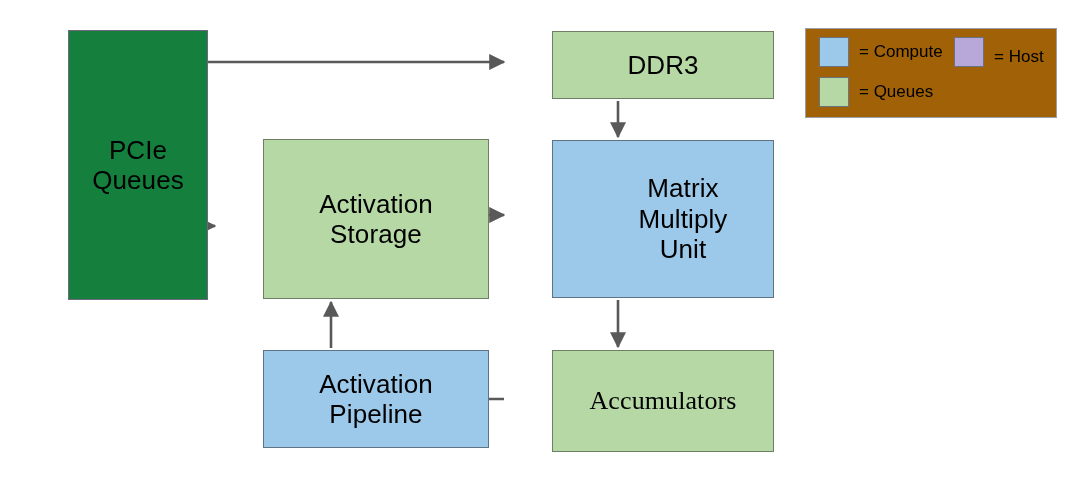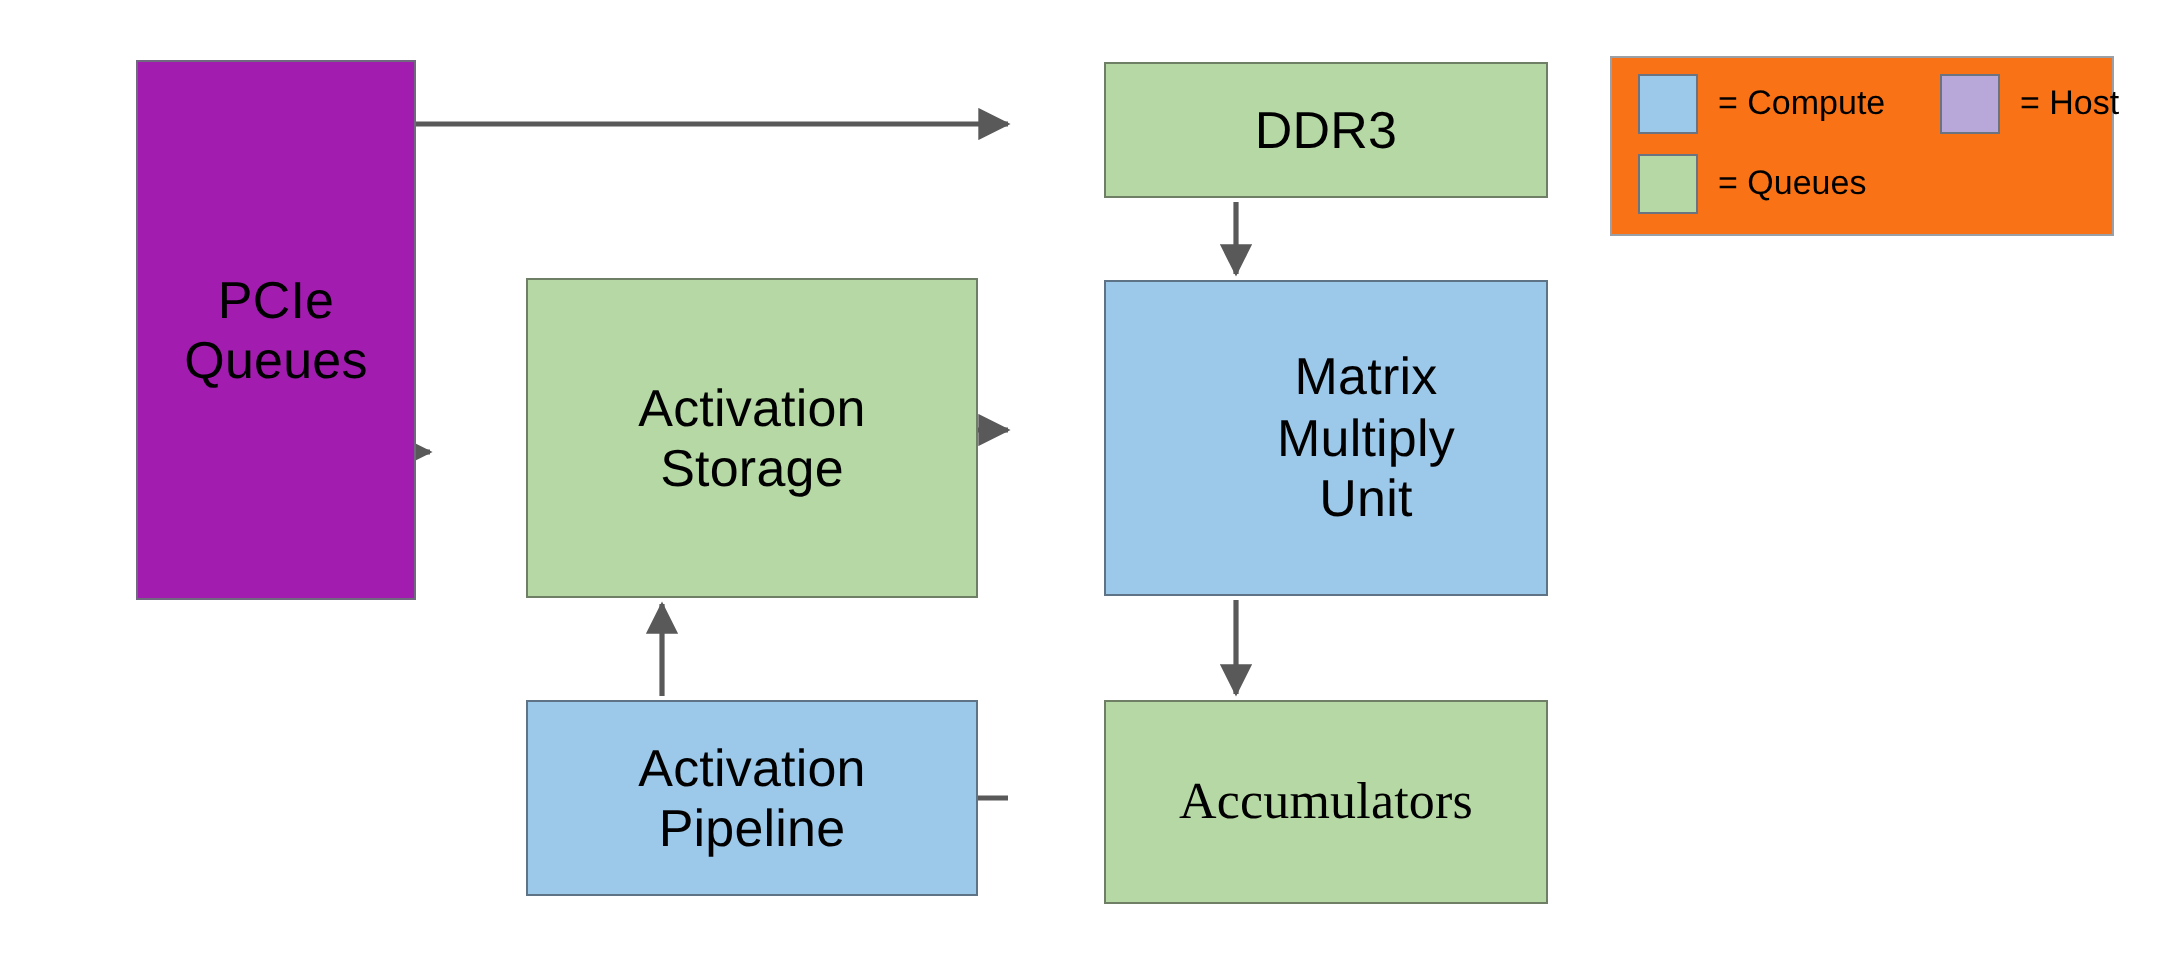--- a/index.html
+++ b/index.html
@@ -37,21 +37,21 @@
     color: #000;
     z-index: 3;
     margin-left: 45px;
   }
   .node .label {
     display: block;
     white-space: pre-line;
     padding: 0 4px;
   }
 
-  .fill-host    { background: #a21caf; border-color: #70687e; }
+  .fill-host    { background: #15803d; border-color: #70687e; }
   .fill-memory  { background: #b5d8a4; border-color: #6f7f66; }
   .fill-compute { background: #9cc8ea; border-color: #5f7387; }
 
   
   #arrows {
     position: absolute;
     left: 0; top: 0;
     width: 1080px;
     height: 489px;
     z-index: 2;
@@ -60,31 +60,31 @@
 
   
   #legend {
     position: absolute;
     left: 805px;
     top: 28px;
     width: 252px;
     height: 90px;
     box-sizing: border-box;
     border: 1.5px solid #9aa0a6;
-    background: #f97316;
+    background: #a16207;
     z-index: 4;
   }
   .legend-row {
     position: absolute;
     display: flex;
     align-items: center;
   }
   .legend-row.r1 { left: 13px; top: 8px; }
   .legend-row.r2 { left: 13px; top: 48px; }
-  .legend-row.r1b { left: 164px; top: 8px; }
+  .legend-row.r1b { left: 148px; top: 8px; align-items: flex-end; }
 
   .swatch {
     width: 30px;
     height: 30px;
     box-sizing: border-box;
     border: 1.5px solid #6b7280;
     flex: 0 0 auto;
   }
   .legend-text {
     margin-left: 10px;

